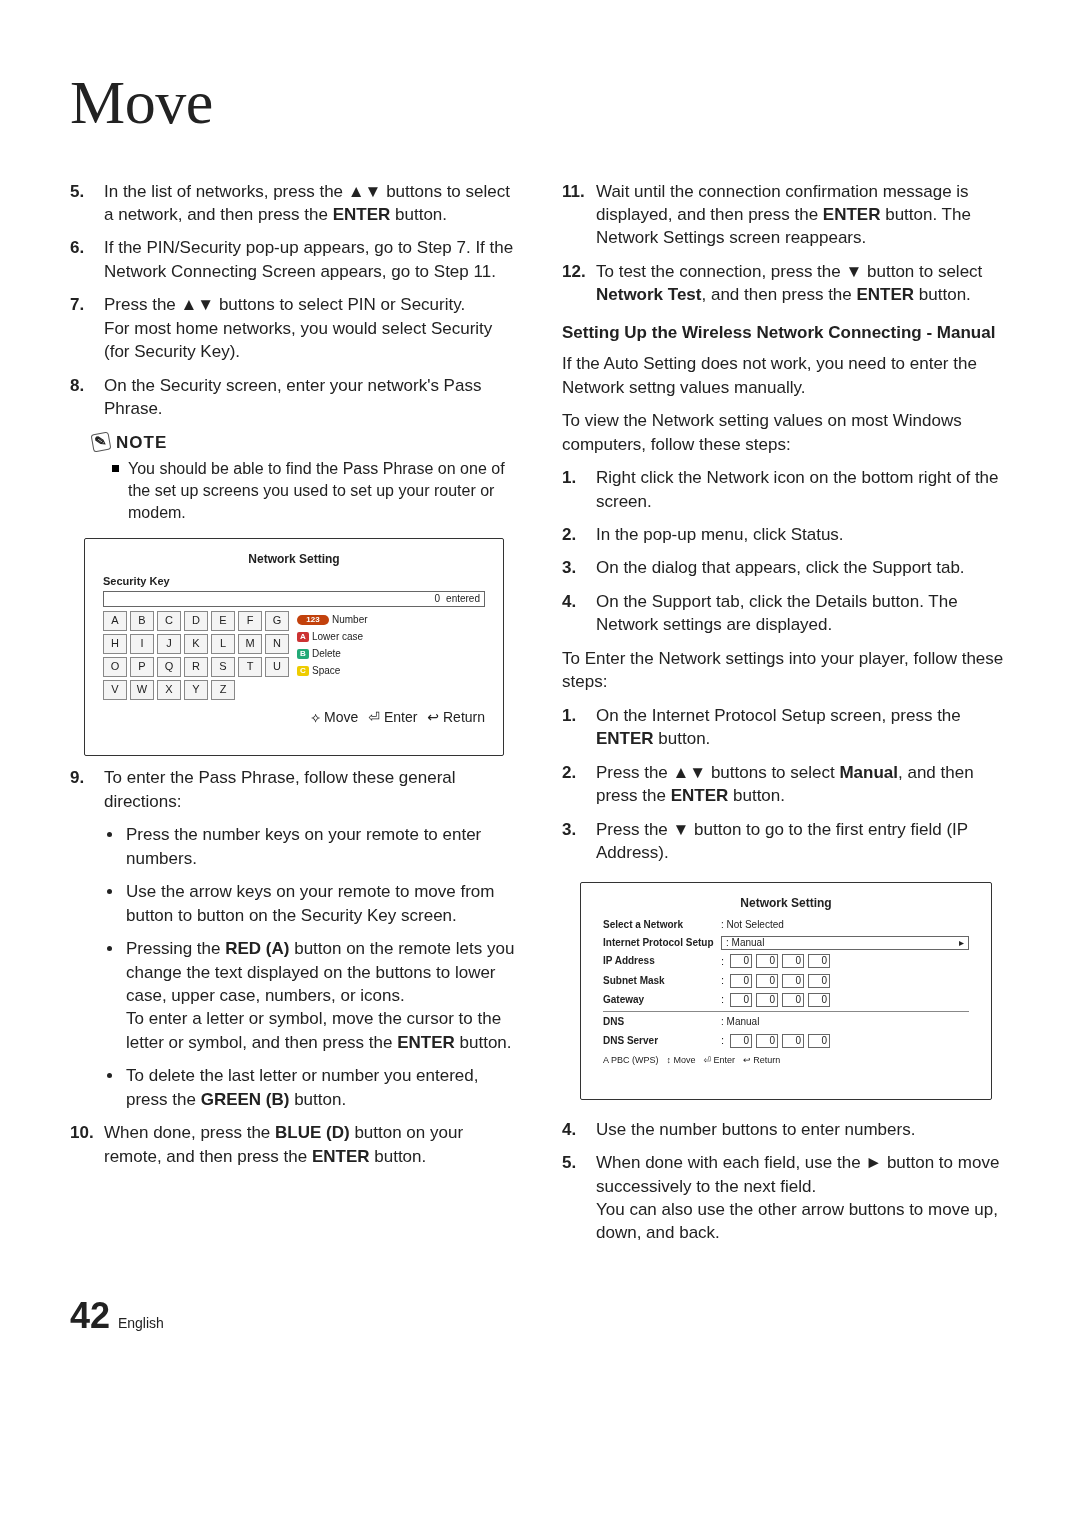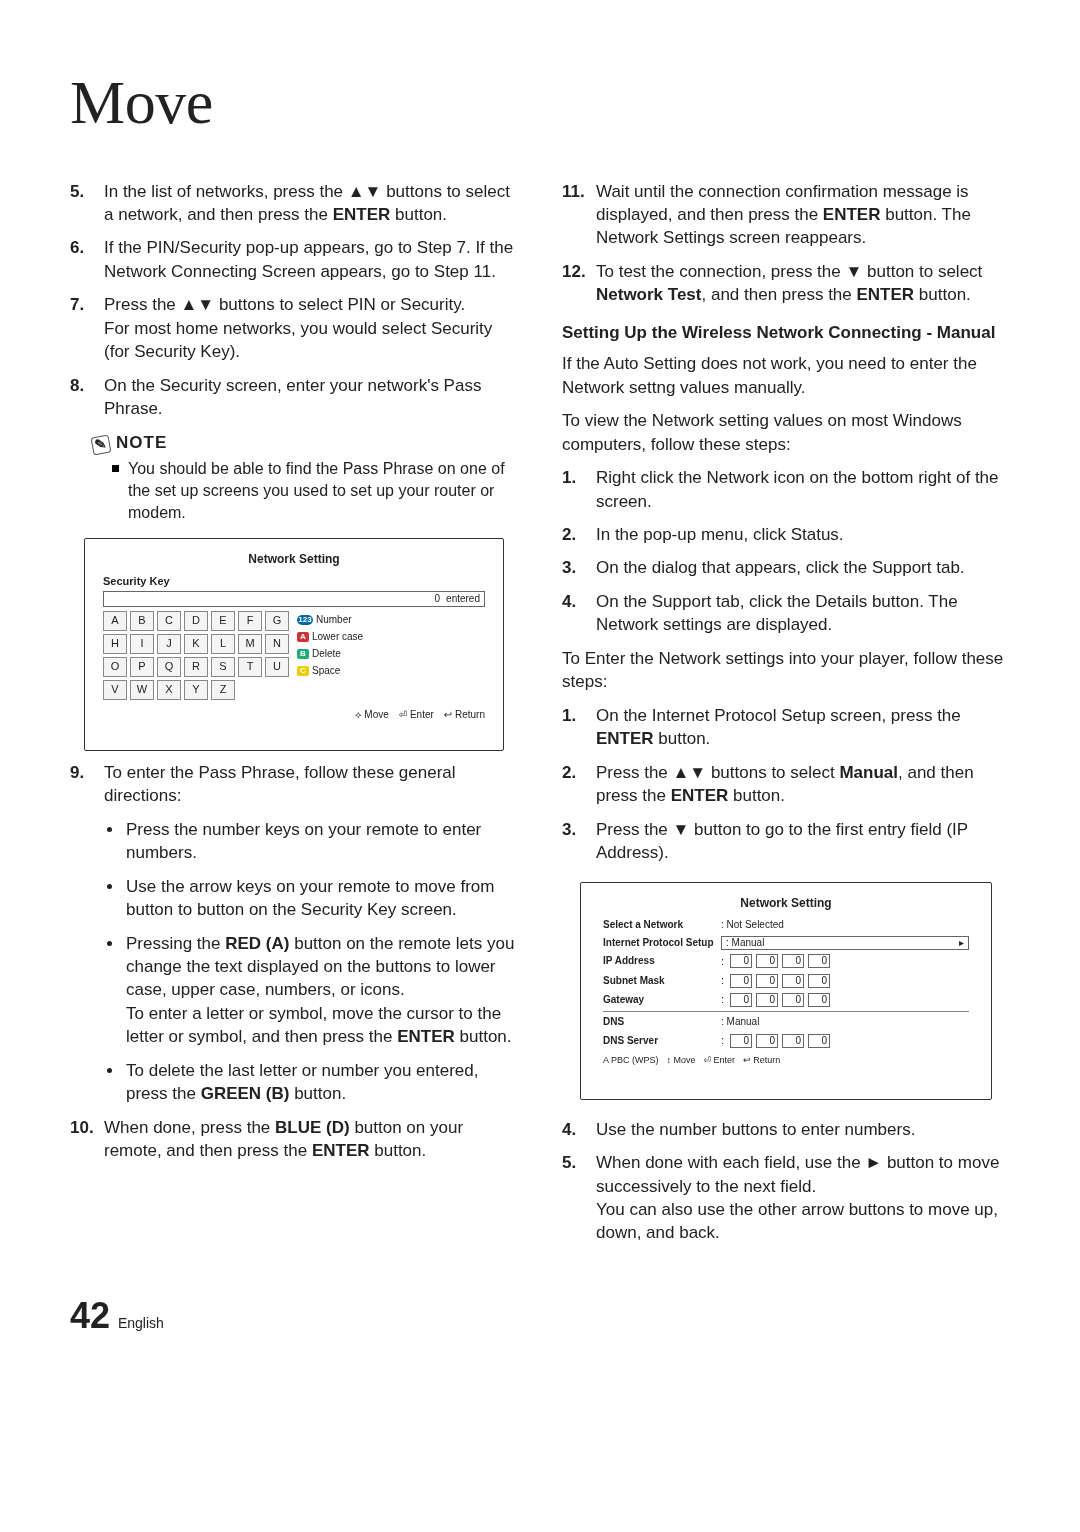--- a/index.html
+++ b/index.html
@@ -40,21 +40,21 @@
   ol.steps > li::before {
     content: counter(step) ".";
     position: absolute;
     left: 0;
     font-weight: 700;
   }
   .b { font-weight: 700; }
   .note-row {
     margin: 6px 0 4px 22px;
     display: flex;
-    align-items: flex-end;
+    align-items: center;
     gap: 6px;
     font-weight: 700;
     letter-spacing: 1px;
   }
   .note-icon {
     display: inline-flex;
     align-items: center;
     justify-content: center;
     width: 18px; height: 18px;
     position: relative;
@@ -105,22 +105,22 @@
   .ss-input { border: 1px solid #666; height: 16px; display: flex; align-items: center; justify-content: flex-end; padding: 0 4px; font-size: 10px; margin-bottom: 4px; }
   .ss-input .count { margin-right: 6px; }
   .kbd-wrap { display: flex; gap: 8px; }
   .kbd { display: grid; grid-template-columns: repeat(7, 24px); grid-auto-rows: 20px; gap: 3px; font-size: 11px; }
   .kbd > div { border: 1px solid #888; display: flex; align-items: center; justify-content: center; background: #f4f4f4; }
   .legend { font-size: 10px; line-height: 1.7; }
   .badge { display: inline-block; width: 12px; height: 10px; border-radius: 2px; color: #fff; font-size: 8px; font-weight: 700; text-align: center; line-height: 10px; margin-right: 3px; vertical-align: middle; }
   .ba { background: #c33; }
   .bb { background: #2a7; }
   .bc { background: #ec0; }
-  .bnum { background: #0369a1; border-radius: 5px; width: 16px; }
-  .ss-footer { font-size: 10px; text-align: right; margin-top: 8px; }
+  .bnum { background: #c2410c; border-radius: 5px; width: 32px; }
+  .ss-footer { font-size: 14px; text-align: right; margin-top: 8px; }
   .ss-footer span { margin-left: 10px; }
 
   .subhead { font-weight: 700; margin: 14px 0 8px 0; }
   .para { margin: 0 0 10px 0; }
 
   .screenshot2 {
     margin: 18px 18px 0 18px;
     border: 1px solid #333;
     border-radius: 2px;
   }

